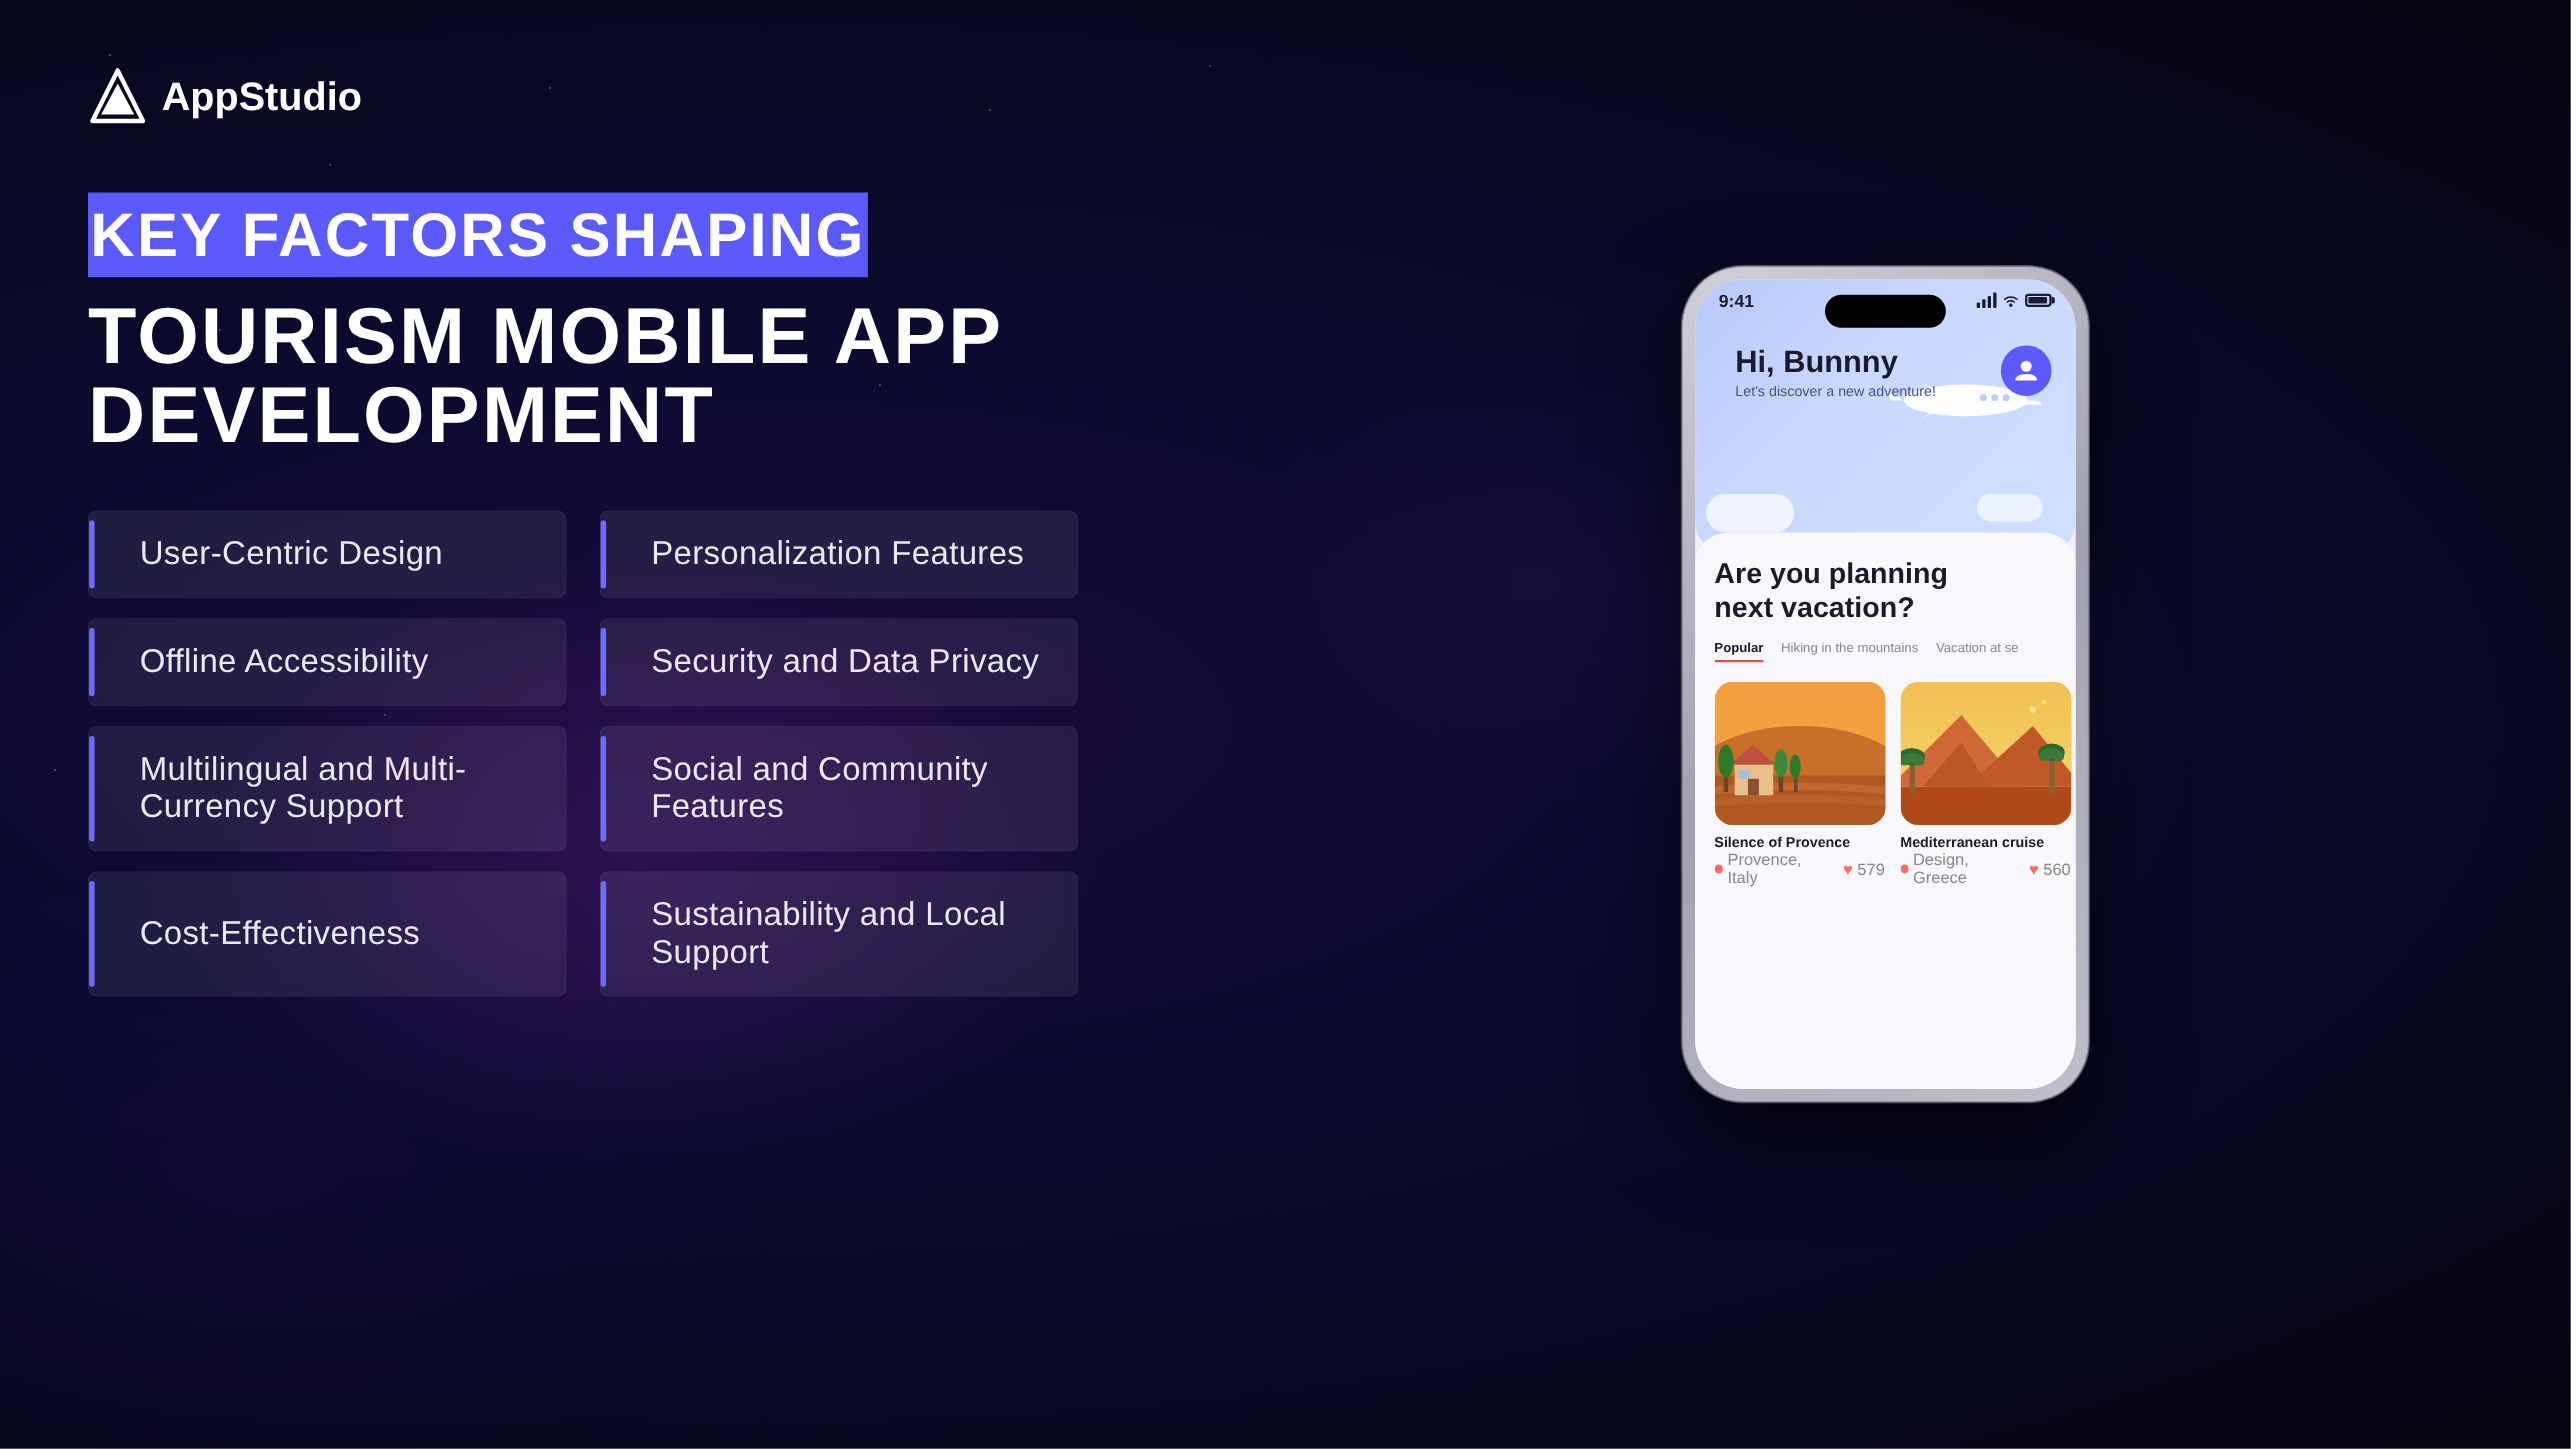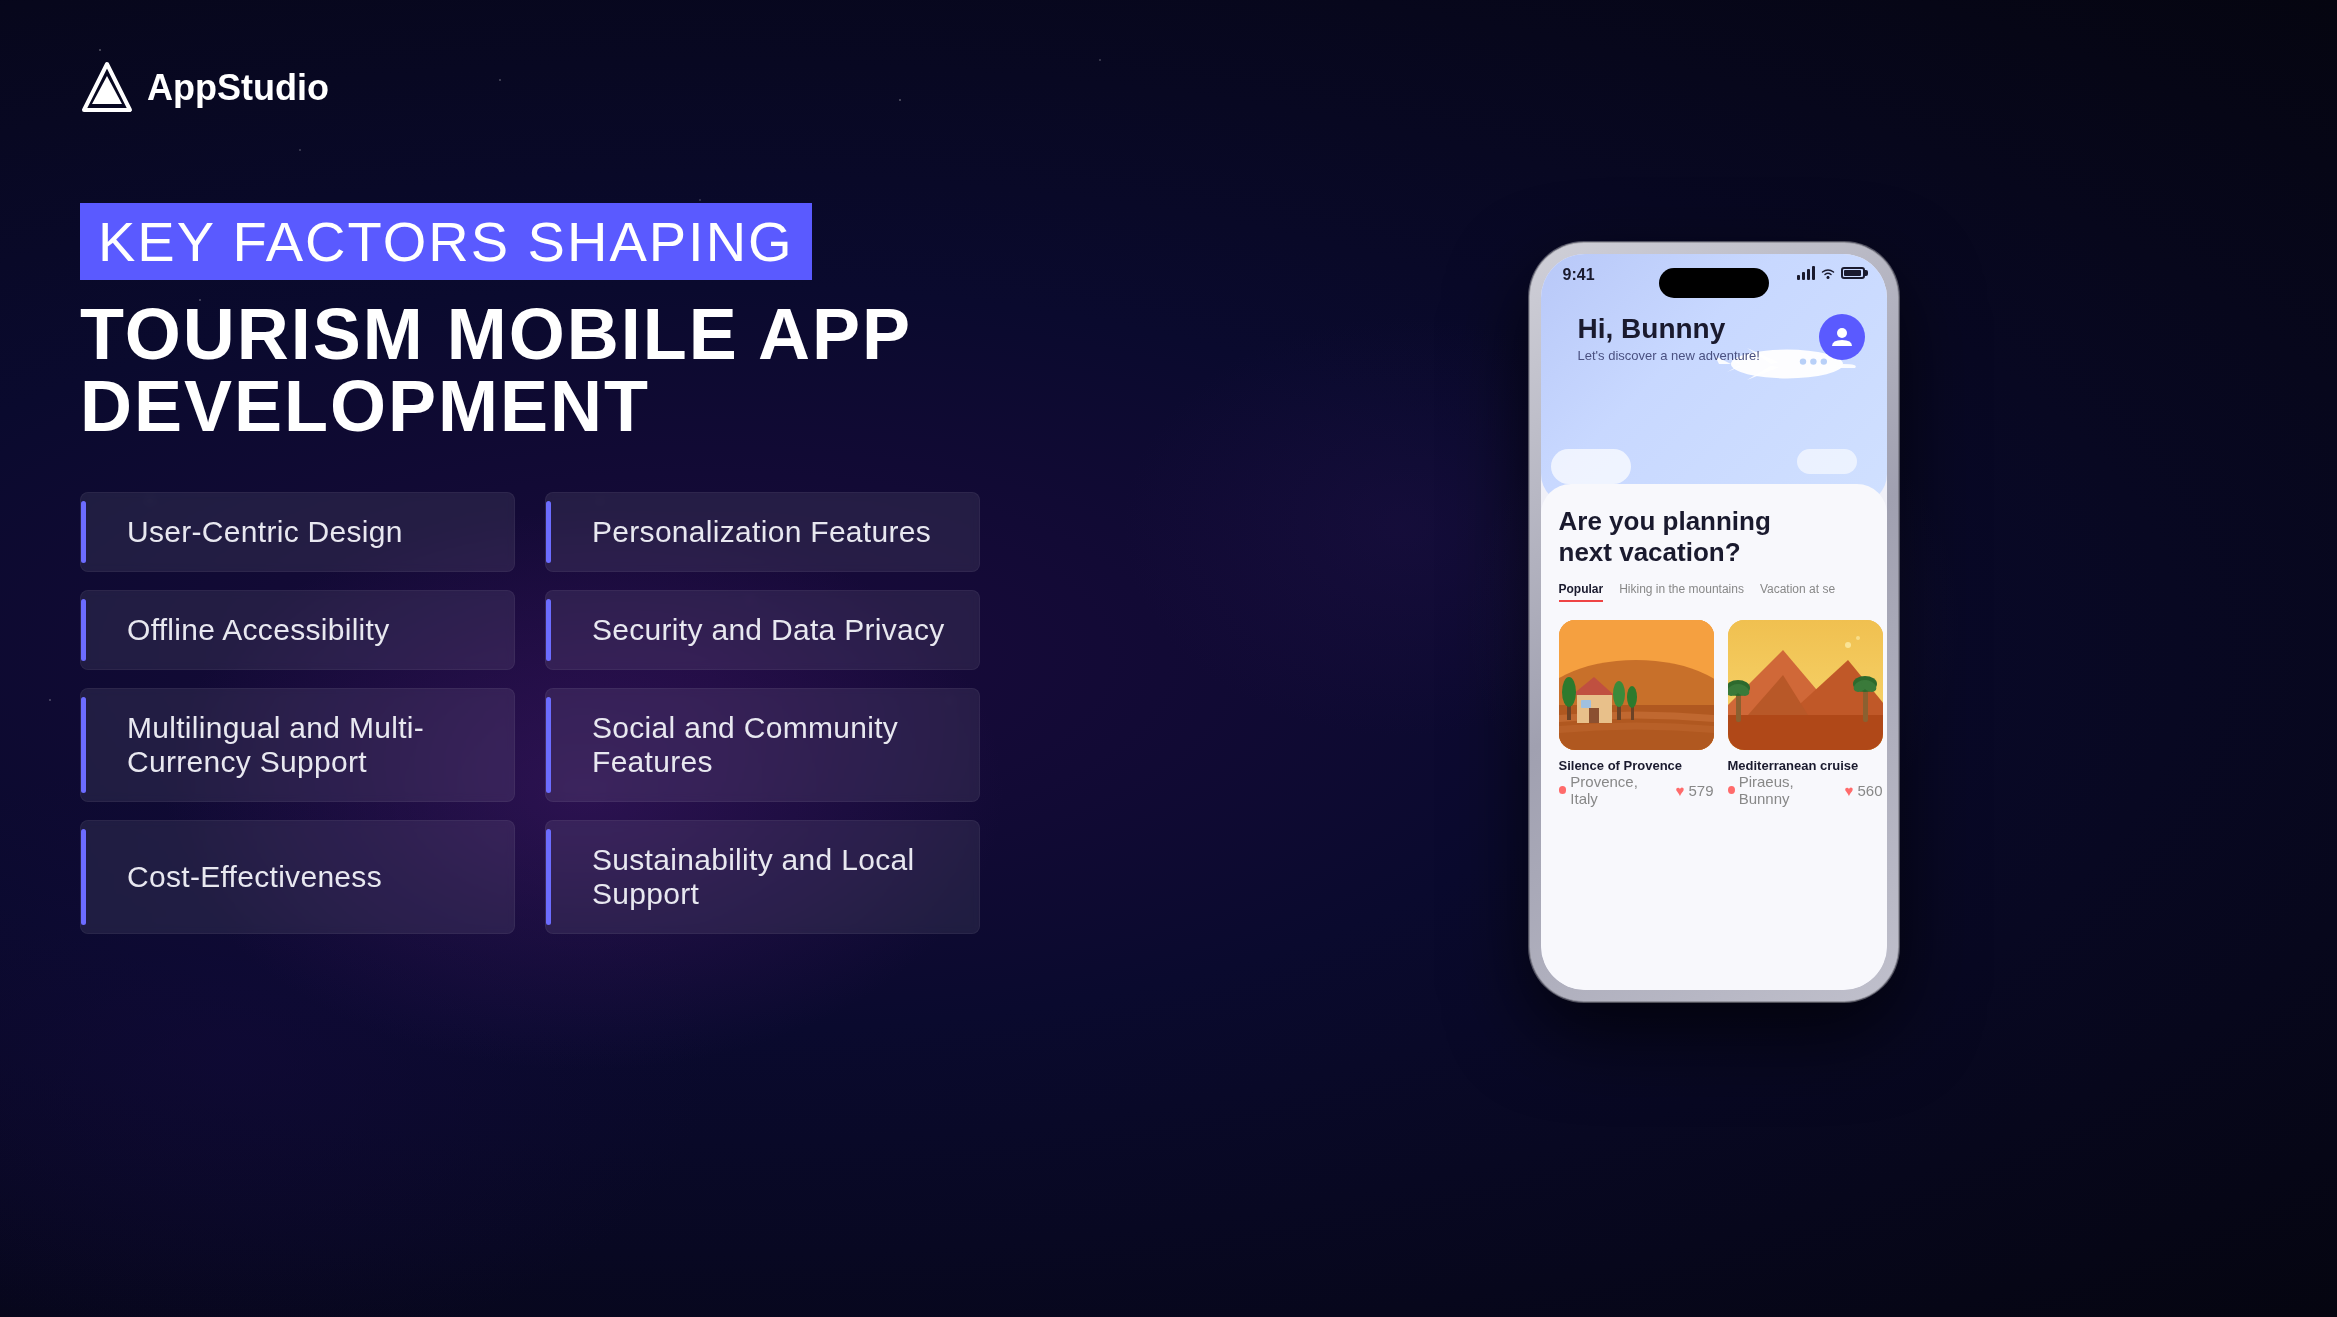--- a/index.html
+++ b/index.html
@@ -88,28 +88,27 @@
     }
 
     
     .heading-area {
       margin-bottom: 50px;
     }
 
     .heading-line1 {
       display: inline-block;
       background: #5a5aff;
-      padding: 6px 18px;
+      padding: 6px 2px;
       font-size: 56px;
-      font-weight: 400;
+      font-weight: 700;
       color: #ffffff;
       letter-spacing: 2px;
       text-transform: uppercase;
       margin-bottom: 8px;
-      margin-top: 28px;
     }
 
     .heading-line2 {
       font-size: 72px;
       font-weight: 900;
       color: #ffffff;
       letter-spacing: 2px;
       text-transform: uppercase;
       line-height: 1;
     }
@@ -721,21 +720,21 @@
                         <ellipse cx="141" cy="66" rx="8" ry="5" fill="#3a7a3a" transform="rotate(30 141 66)"></ellipse>
 
                         <circle cx="120" cy="25" r="3" fill="#fff8c0" opacity="0.6"></circle>
                         <circle cx="130" cy="18" r="2" fill="#fff8c0" opacity="0.5"></circle>
                       </svg>
                     </div>
                   </div>
                   <div class="card-title">Mediterranean cruise</div>
                   <div class="card-meta">
                     <span class="location-dot"></span>
-                    <span>Piraeus, Bunnny</span>
+                    <span>Design, Greece</span>
                     <span class="heart">♥</span>
                     <span>560</span>
                   </div>
                 </div>
 
               </div>
             </div>
 
           </div>
         </div>

